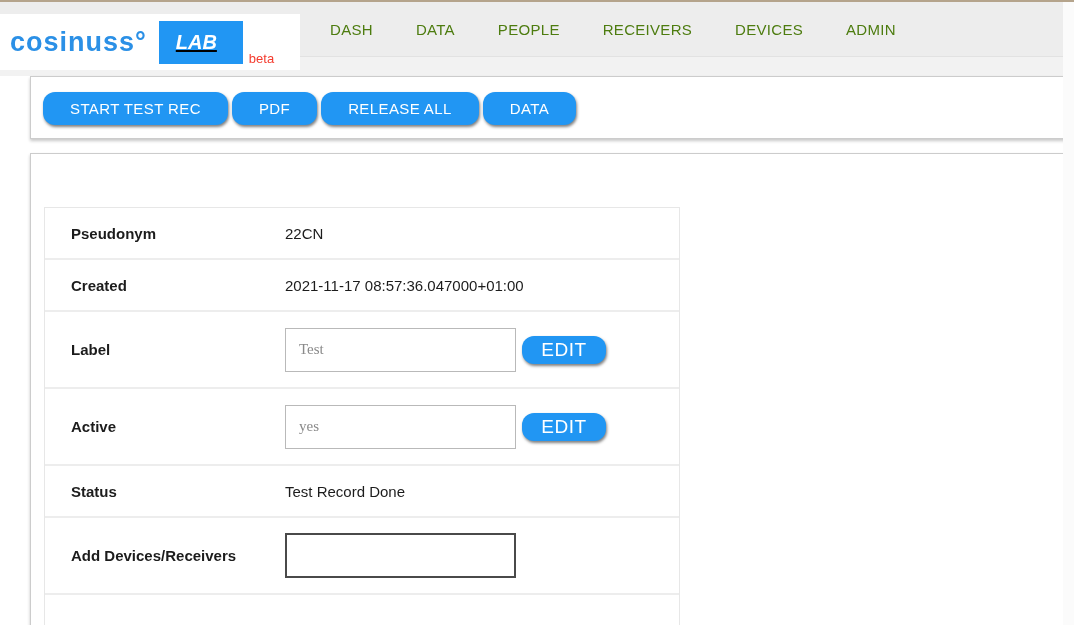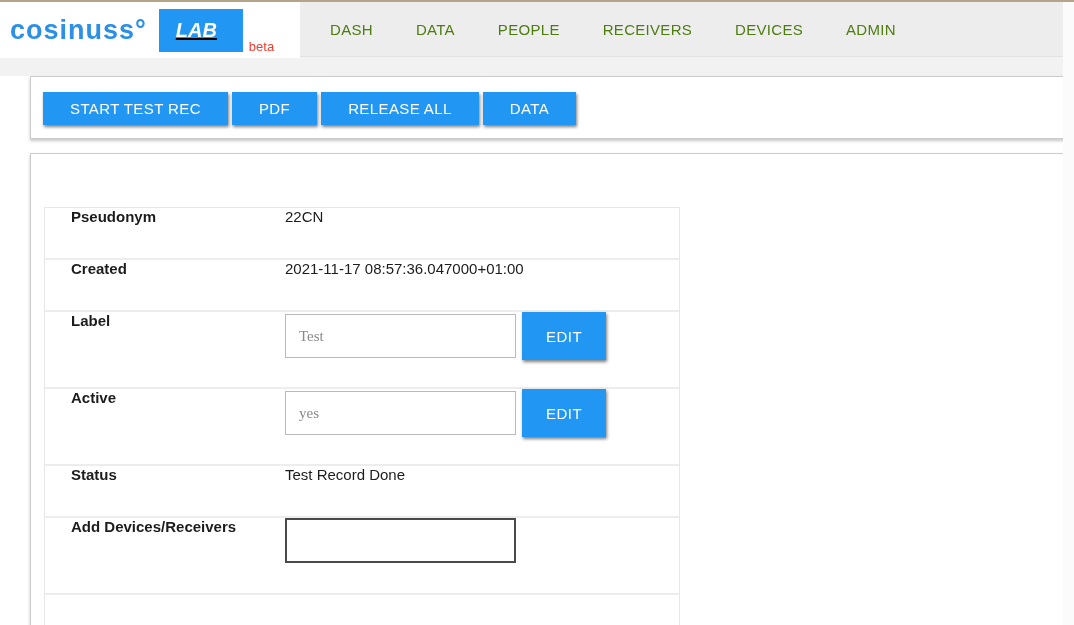--- a/index.html
+++ b/index.html
@@ -10,21 +10,21 @@
     font-family: "Liberation Sans", sans-serif;
   }
   
   .top-line { height: 2px; background: #b5a48c; position: relative; z-index: 60; }
   .header {
     height: 55px; background: #ededed;
     border-bottom: 1px solid #e2e2e2;
     position: relative;
   }
   .logo-block {
-    position: absolute; left: 0; top: 0;
+    position: absolute; left: 0; top: 12px;
     width: 300px; height: 56px;
     background: #ffffff;
     display: flex; align-items: center;
     padding-left: 10px;
     cursor: pointer;
   }
   .logo-text {
     color: #2b90e6; font-size: 27px; font-weight: bold;
     letter-spacing: 1px; line-height: 1;
   }
@@ -58,32 +58,32 @@
     margin-left: 30px; width: 1060px;
     background: #ffffff;
     border: 1px solid #cccccc;
     box-shadow: 0 2px 3px rgba(0,0,0,0.22);
   }
   .card-toolbar { height: 63px; padding: 15px 0 0 12px; display: flex; gap: 4px; }
   .card-detail { margin-top: 14px; height: 600px; padding: 53px 0 0 13px; }
 
   .btn {
     background: #2196f3; color: #ffffff;
-    border: none; border-radius: 0;
+    border: none; border-radius: 12px;
     height: 33px; padding: 0 27px;
     font-family: "Liberation Sans", sans-serif;
     font-size: 15px; letter-spacing: 0.4px;
     box-shadow: 1px 2px 3px rgba(0,0,0,0.5);
     cursor: pointer; white-space: nowrap;
   }
 
   
   .dtable { width: 636px; border: 1px solid #e7e7e7; background: #ffffff; }
   .trow {
-    display: flex; align-items: flex-start;
+    display: flex; align-items: center;
     border-bottom: 2px solid #ededed;
     background: #ffffff;
   }
   .trow:last-child { border-bottom: none; }
   .trow.h-short { min-height: 52px; }
   .trow.h-tall  { min-height: 77px; }
   .trow.h-stub  { min-height: 60px; border-bottom: none; }
   .tlabel {
     width: 240px; padding-left: 26px;
     font-size: 15px; font-weight: bold; color: #1c1c1c;
@@ -95,22 +95,22 @@
   .field-input {
     width: 231px; height: 44px;
     border: 1px solid #b9b9b9; background: #ffffff;
     padding-left: 13px;
     font-family: Liberation Serif, serif;
     font-size: 15px; color: #8a8a8a;
     outline: none;
   }
   .field-input.dark-border { border: 2px solid #4a4a4a; height: 45px; }
   .edit-btn {
-    width: 84px; height: 48px; margin-left: 6px;
-    padding: 0; font-size: 15px; letter-spacing: 0.5px;
+    width: 84px; height: 28px; margin-left: 6px;
+    padding: 0; font-size: 19px; letter-spacing: 0.5px;
   }
 
   
   .scrollbar-gutter {
     position: absolute; right: 0; top: 0;
     width: 11px; height: 625px;
     background: #fbfbfb;
     z-index: 50;
   }
 </style>

